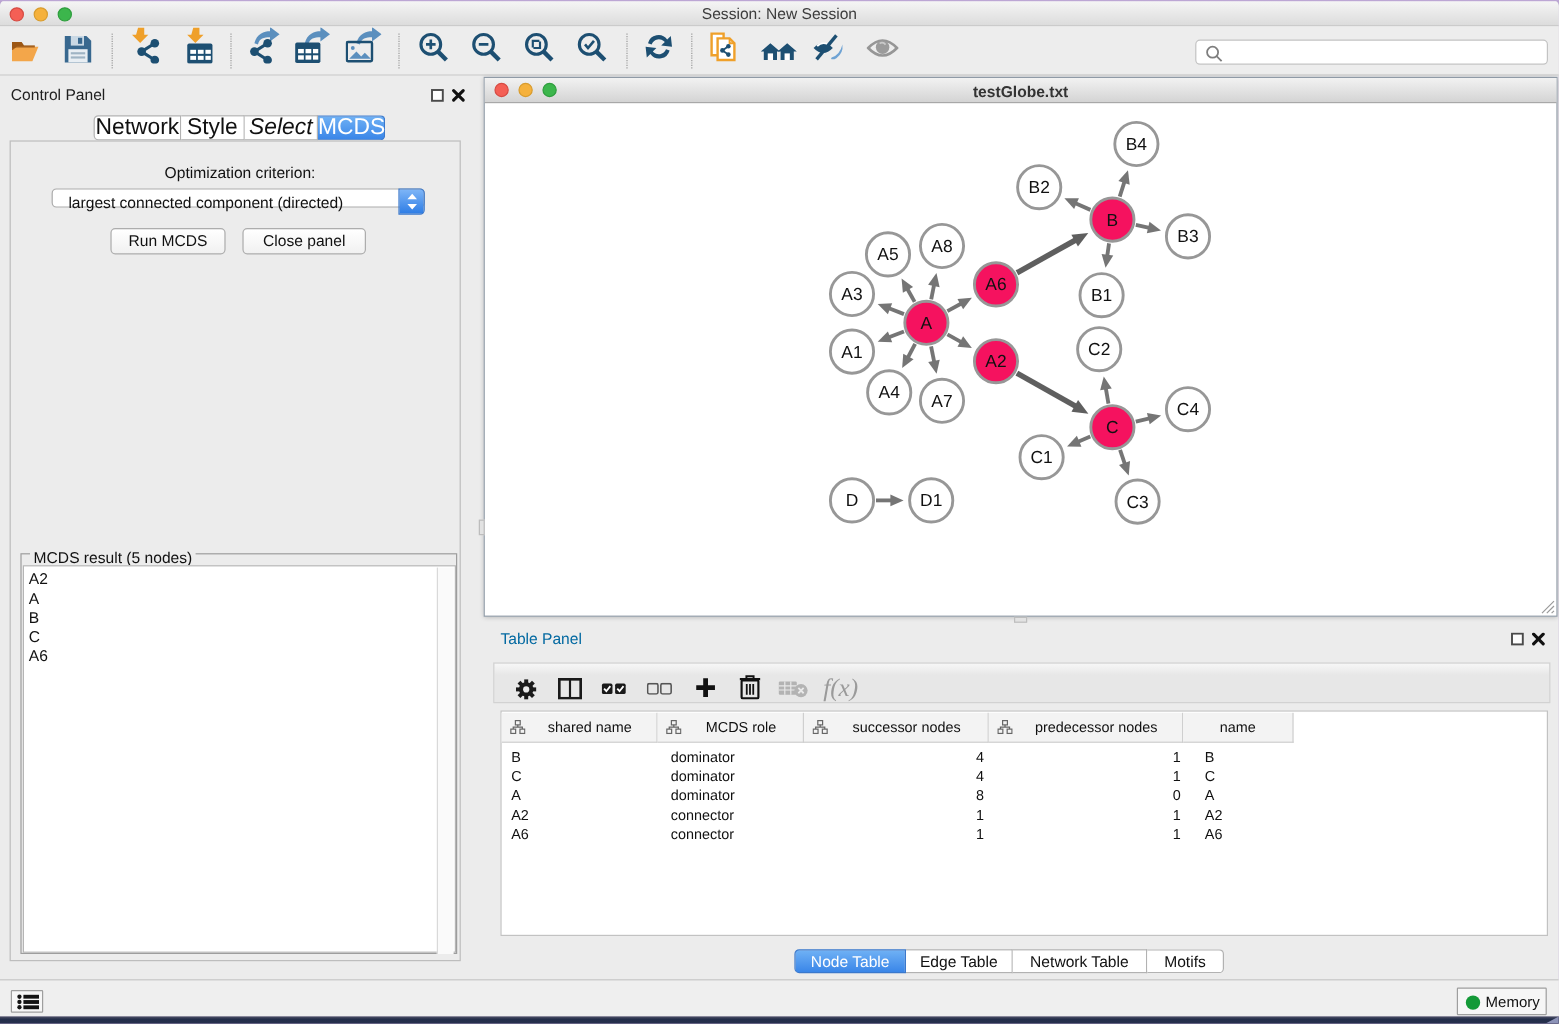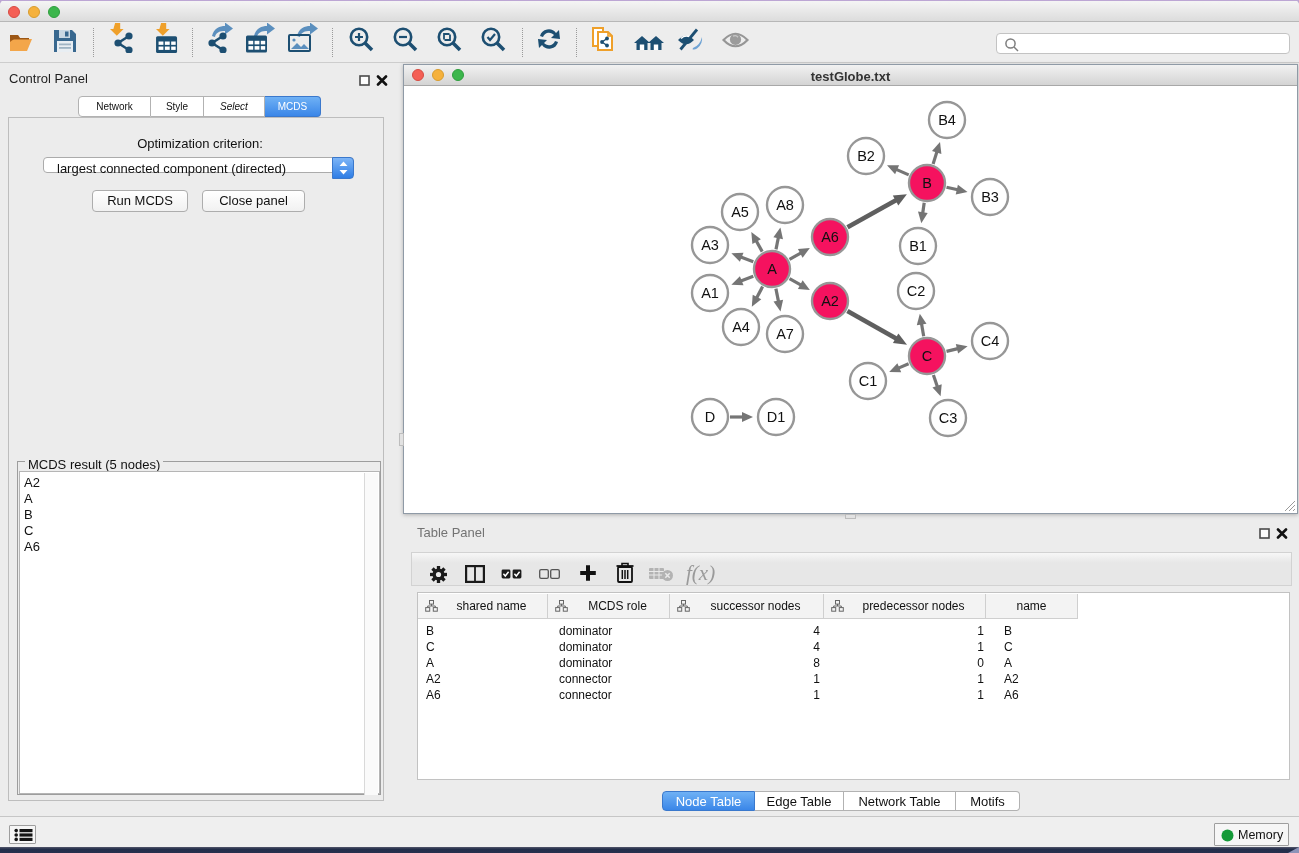--- a/index.html
+++ b/index.html
@@ -22,37 +22,37 @@
 #nettitle .t1{left:8px;top:4px;background:#f45f55;border:0.5px solid #d64b43;}
 #nettitle .t2{left:28px;top:4px;background:#f5b13c;border:0.5px solid #d89c2e;}
 #nettitle .t3{left:48px;top:4px;background:#3cb64c;border:0.5px solid #2f9e3e;}
 .tl2{position:absolute;width:12px;height:12px;border-radius:50%;}
 #nettitle .ttl{position:absolute;left:0;right:0;top:4px;text-align:center;font-size:13px;font-weight:bold;color:#333;}
 #graph{position:absolute;left:0;top:21px;}
 
 #cp-title{position:absolute;left:9px;top:71px;font-size:13px;color:#1f1f1f;}
 .winbtns{position:absolute;}
 #cp-tabs{position:absolute;left:78px;top:96px;height:21px;}
-.tab{float:left;height:21px;background:#fff;border:1px solid #b2b2b2;border-left:none;font-size:10px;color:#111;line-height:20px;text-align:center;}
+.tab{float:left;height:21px;background:#fff;border:1px solid #b2b2b2;border-left:none;font-size:19px;color:#111;line-height:20px;text-align:center;}
 .tab.first{border-left:1px solid #b2b2b2;border-radius:4px 0 0 4px;}
 .tab.last{border-radius:0 4px 4px 0;}
 .tab.sel{background:linear-gradient(#6fb1f5,#3a86e8);border-color:#3a78cc;color:#fff;}
 #cp-box{position:absolute;left:8px;top:117px;width:376px;height:684px;border:1px solid #bdbdbd;background:#ececec;}
 #opt-label{position:absolute;left:10px;width:380px;top:136px;text-align:center;font-size:13px;color:#111;}
 #dropdown{position:absolute;left:43px;top:157px;width:311px;height:16px;background:#fff;border:1px solid #ababab;border-radius:4px;}
 #dropdown .txt{position:absolute;left:13px;top:3px;font-size:13px;color:#111;}
 #dropdown .cap{position:absolute;right:-1px;top:-1px;width:22px;height:22px;border-radius:0 4px 4px 0;background:linear-gradient(#7db5f7,#2e7de5);border:1px solid #3a78cc;}
 .btn{position:absolute;height:22px;background:linear-gradient(#ffffff,#f1f1f1);border:1px solid #adadad;border-radius:4px;font-size:13px;color:#111;text-align:center;line-height:20px;}
 #fieldset{position:absolute;left:17px;top:461px;width:364px;height:334px;border:1px solid #9d9d9d;}
 #fieldset .legend{position:absolute;left:7px;top:-5px;background:#ececec;padding:0 3px;font-size:13px;color:#111;}
 #mlist{position:absolute;left:1px;top:9px;width:361px;height:323px;background:#fff;border:1px solid #b5b5b5;}
 #mlist .items{position:absolute;left:4px;top:3px;font-size:13px;color:#111;line-height:16px;}
 #mlist .sb{position:absolute;right:1px;top:1px;width:14px;height:322px;background:#fafafa;border-left:1px solid #d9d9d9;}
 
-#tp-title{position:absolute;left:417px;top:525px;font-size:13px;color:#737373;}
+#tp-title{position:absolute;left:417px;top:525px;font-size:13px;color:#0369a1;}
 #tp-toolbar{position:absolute;left:411px;top:552px;width:881px;height:34px;background:linear-gradient(#f7f7f7 0%,#e7e7e7 30%,#e7e7e7 100%);border:1px solid #d2d2d2;}
 #tbl{position:absolute;left:417px;top:592px;width:873px;height:188px;background:#fff;border:1px solid #c2c2c2;}
 #tbl .hdr{position:absolute;left:0;top:1px;height:25px;background:#f3f3f3;border-bottom:1px solid #cfcfcf;border-right:1px solid #cfcfcf;font-size:12px;color:#111;}
 #tbl .cell{position:absolute;font-size:12px;color:#111;line-height:16px;}
 
 #bt-tabs{position:absolute;left:662px;top:791px;height:20px;}
 .btab{float:left;height:20px;background:#fff;border:1px solid #b2b2b2;border-left:none;font-size:13px;color:#111;line-height:19px;text-align:center;}
 .btab.first{border-left:1px solid #b2b2b2;border-radius:4px 0 0 4px;}
 .btab.last{border-radius:0 4px 4px 0;}
 .btab.sel{background:linear-gradient(#6fb1f5,#3a86e8);border-color:#3a78cc;color:#fff;}
@@ -61,20 +61,21 @@
 #memory{position:absolute;right:10px;top:6px;width:75px;height:23px;background:#f6f6f6;border:1px solid #9e9e9e;border-radius:1px;font-size:12.5px;color:#111;}
 #listbtn{position:absolute;left:9px;top:8px;width:27px;height:19px;background:#f6f6f6;border:1px solid #9e9e9e;border-radius:1px;}
 #deskstrip{position:absolute;z-index:10;left:0;top:847px;width:1299px;height:6px;background:linear-gradient(180deg,#555a6e 0%,#3a4059 18%,#232e4a 40%,#26304e 100%);}
 </style></head>
 <body>
 <div id="app">
   <div id="titlebar">
       <div class="tl t1"></div>
       <div class="tl t2"></div>
       <div class="tl t3"></div>
+      <div class="ttl">Session: New Session</div>
     </div>
   <div id="toolbar">
       <svg class="tbi" style="left:7px;top:8px;" width="28" height="26" viewBox="0 0 28 26">
 <path d="M3 5 h8 l2 3 h9 v4 H3 Z" fill="#a95f18"></path>
 <path d="M3 12 l4-3 h18 l-5 12 H3 Z" fill="#f3a64a"></path>
 <path d="M3 5 h8 l2 3 h9 v2 H3 Z" fill="#8a4c12" opacity="0.4"></path>
       </svg>
 <svg class="tbi" style="left:52px;top:6px;" width="26" height="26" viewBox="0 0 26 26">
 <path d="M2 2 h18 l4 4 v18 H2 Z" fill="#38688f"></path>
 <rect x="7" y="2" width="11" height="8" fill="#c9d8e4"></rect>

